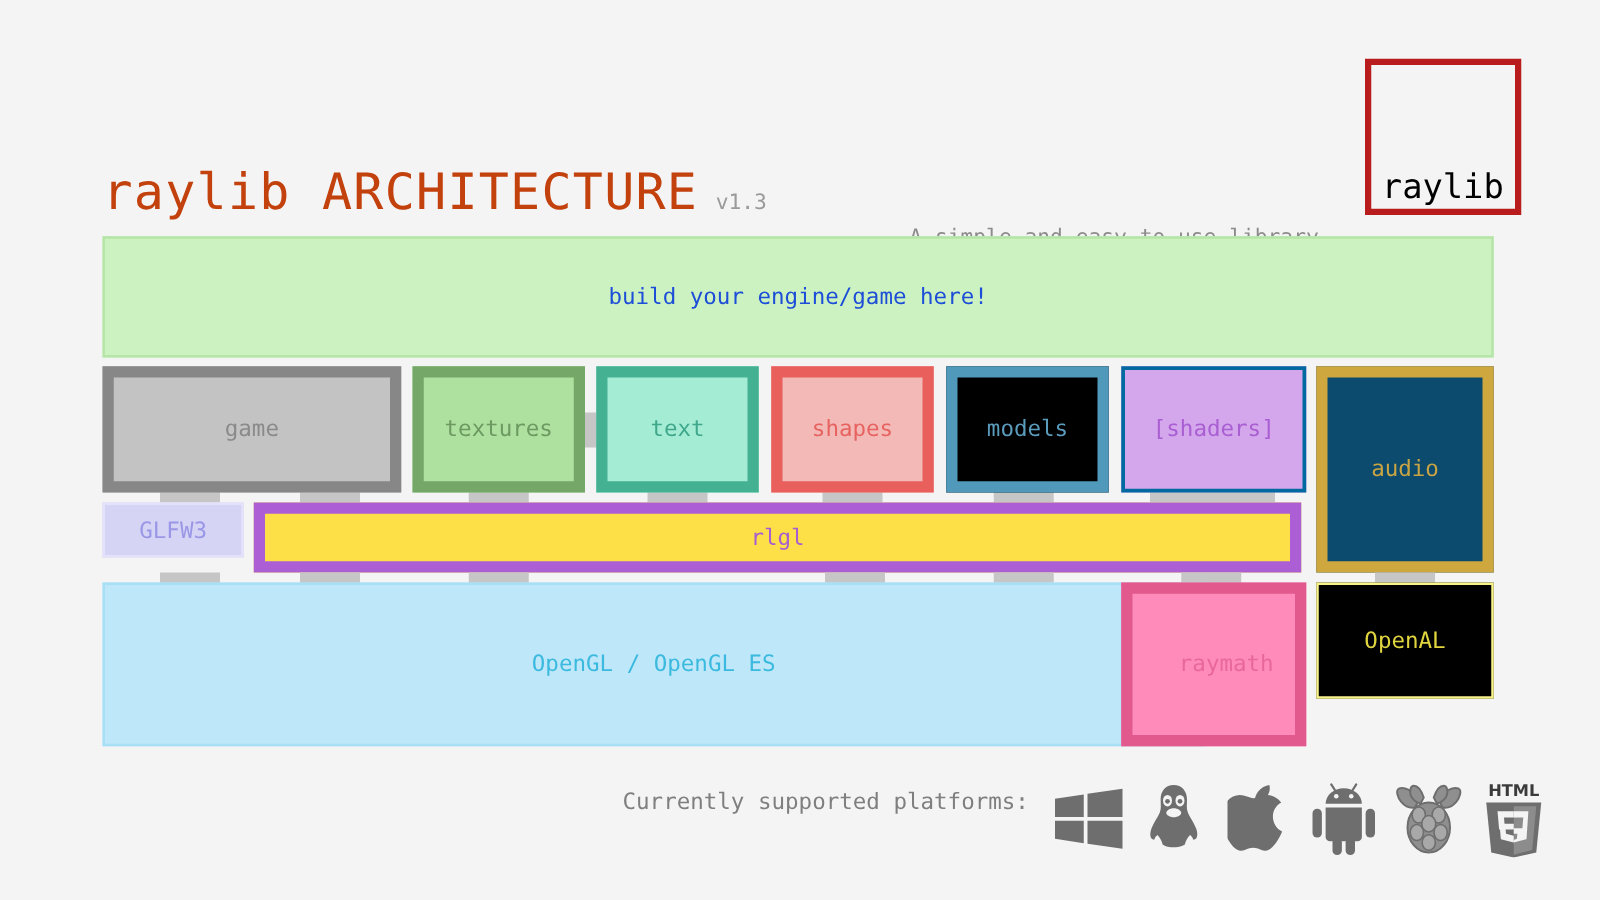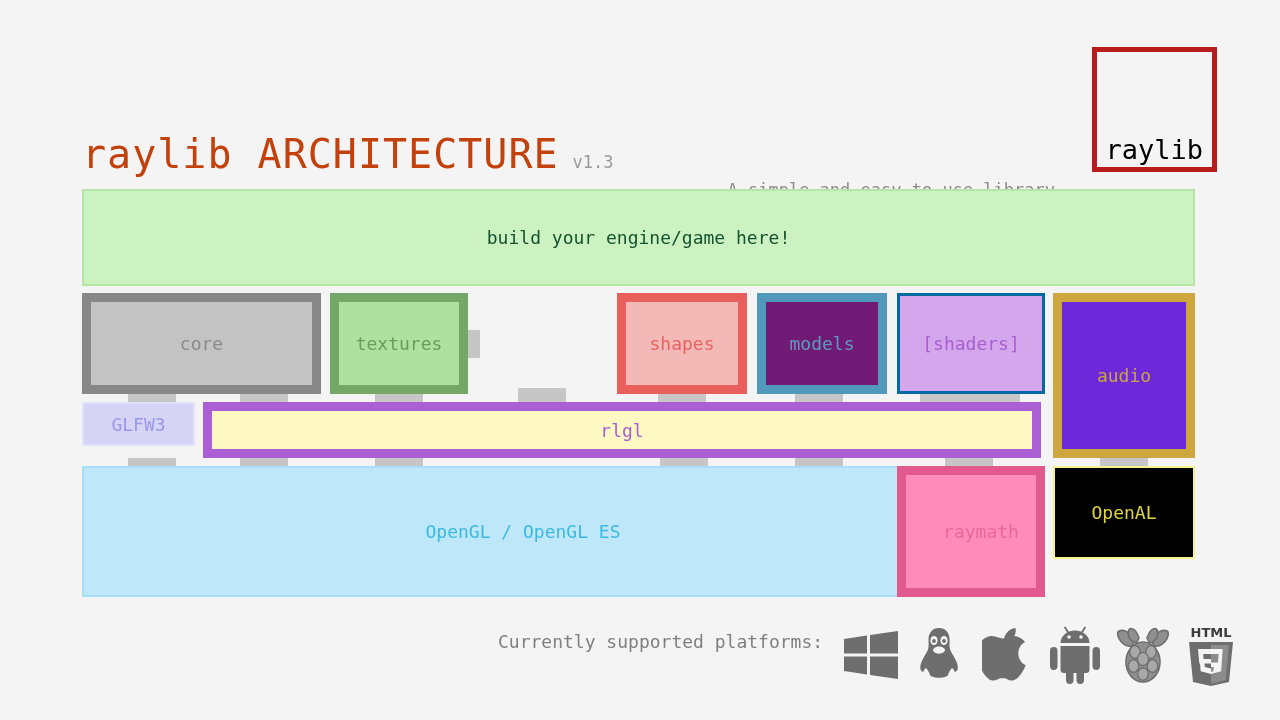--- a/index.html
+++ b/index.html
@@ -85,35 +85,35 @@
     white-space: pre;
   }
   .tab {
     position: absolute;
     background: #c6c6c6;
   }
 
   
   #banner {
     left: 82px; top: 189px; width: 1113px; height: 97px;
-    background: #cdf2c2; border: 2px solid #b6e5a8; color: #14532d; text-align: center;
+    background: #cdf2c2; border: 2px solid #b6e5a8; color: #1d4ed8; text-align: center;
   }
 
   
   #mod-core     { left: 82px;  top: 293px; width: 239px; height: 101px; background:#c3c3c3; border:9px solid #878787; color:#8a8a8a; }
   #mod-textures { left: 330px; top: 293px; width: 138px; height: 101px; background:#aee0a0; border:9px solid #75a868; color:#6d9a61; }
   #mod-text     { left: 477px; top: 293px; width: 130px; height: 101px; background:#a5ecd5; border:9px solid #45b193; color:#3fa88b; }
   #mod-shapes   { left: 617px; top: 293px; width: 130px; height: 101px; background:#f2b9b7; border:9px solid #e85f5c; color:#e76360; }
-  #mod-models   { left: 757px; top: 293px; width: 130px; height: 101px; background:#701a75; border:9px solid #5199bb; color:#5b9cbd; }
+  #mod-models   { left: 757px; top: 293px; width: 130px; height: 101px; background:#000000; border:9px solid #5199bb; color:#5b9cbd; }
   #mod-shaders  { left: 897px; top: 293px; width: 148px; height: 101px; background:#d4a6ec; border:3px solid #0369a1; color:#a95ed2; }
-  #mod-audio    { left: 1053px;top: 293px; width: 142px; height: 165px; background:#6d28d9; border:9px solid #cfa73f; color:#c9a443; }
+  #mod-audio    { left: 1053px;top: 293px; width: 142px; height: 165px; background:#0c4a6e; border:9px solid #cfa73f; color:#c9a443; }
 
   
   #mod-glfw3 { left: 82px;  top: 402px; width: 113px; height: 44px; background:#d6d4f5; border:2px solid #e4e2fa; color:#9a98e6; }
-  #mod-rlgl  { left: 203px; top: 402px; width: 838px; height: 56px; background:#fef9c3; border:9px solid #ac5fd4; color:#a75ed0; }
+  #mod-rlgl  { left: 203px; top: 402px; width: 838px; height: 56px; background:#fde047; border:9px solid #ac5fd4; color:#a75ed0; }
 
   
   #mod-opengl { left: 82px;  top: 466px; width: 882px; height: 131px; background:#bee8f9; border:2px solid #a7dff6; color:#3bb9df; }
   #mod-raymath{ left: 897px; top: 466px; width: 148px; height: 131px; background:#ff8bbb; border:9px solid #e25a8d; color:#e9689a;padding-left:20px; }
   #mod-openal { left: 1053px;top: 466px; width: 142px; height: 93px; background:#000000; border:2px solid #f8f28a; color:#e0d53f; }
 
   
   #footer {
     position: absolute;
     left: 498px;
@@ -167,22 +167,23 @@
   <div class="tab" style="left:128px;  top:388px; width:48px; height:14px;"></div>
   <div class="tab" style="left:240px;  top:388px; width:48px; height:14px;"></div>
   <div class="tab" style="left:375px;  top:388px; width:48px; height:14px;"></div>
   <div class="tab" style="left:518px;  top:388px; width:48px; height:14px;"></div>
   <div class="tab" style="left:658px;  top:388px; width:48px; height:14px;"></div>
   <div class="tab" style="left:795px;  top:388px; width:48px; height:14px;"></div>
   <div class="tab" style="left:920px;  top:388px; width:100px; height:14px;"></div>
 
   <div class="tab" style="left:466px; top:330px; width:14px; height:28px;"></div>
 
-  <div id="mod-core" class="block">core</div>
+  <div id="mod-core" class="block">game</div>
   <div id="mod-textures" class="block">textures</div>
+  <div id="mod-text" class="block">text</div>
   <div id="mod-shapes" class="block">shapes</div>
   <div id="mod-models" class="block">models</div>
   <div id="mod-shaders" class="block">[shaders]</div>
   <div id="mod-audio" class="block">audio</div>
 
   <div id="mod-glfw3" class="block">GLFW3</div>
   <div id="mod-rlgl" class="block">rlgl</div>
 
   <div class="tab" style="left:128px; top:458px; width:48px; height:14px;"></div>
   <div class="tab" style="left:240px; top:458px; width:48px; height:14px;"></div>

